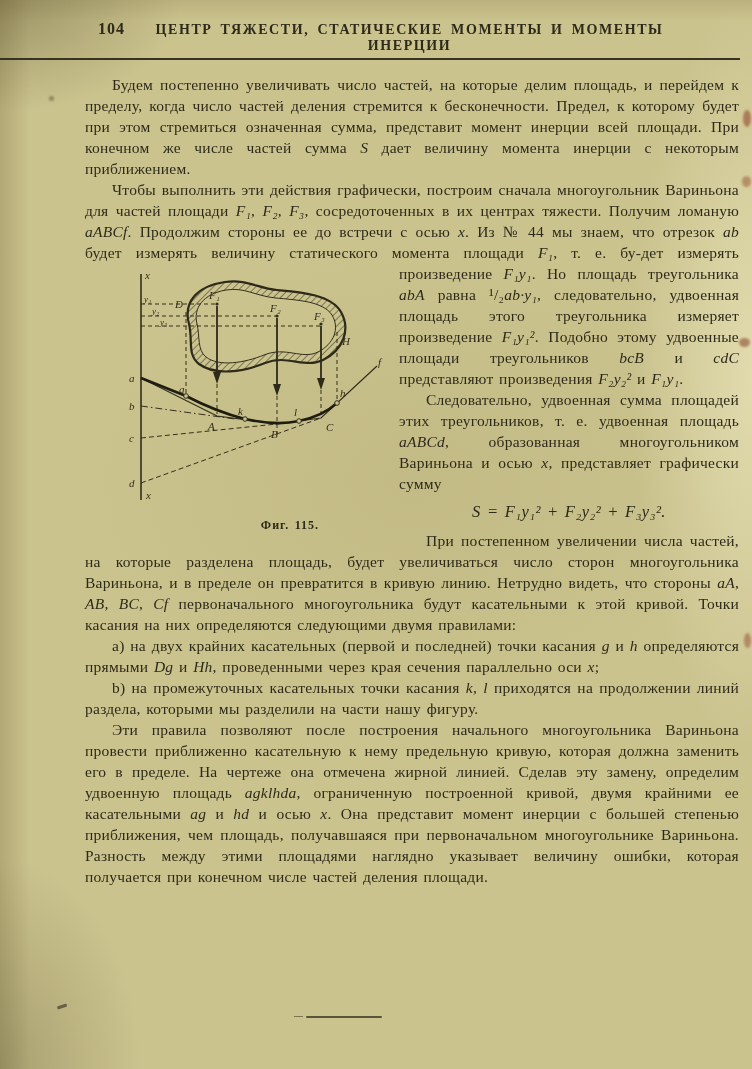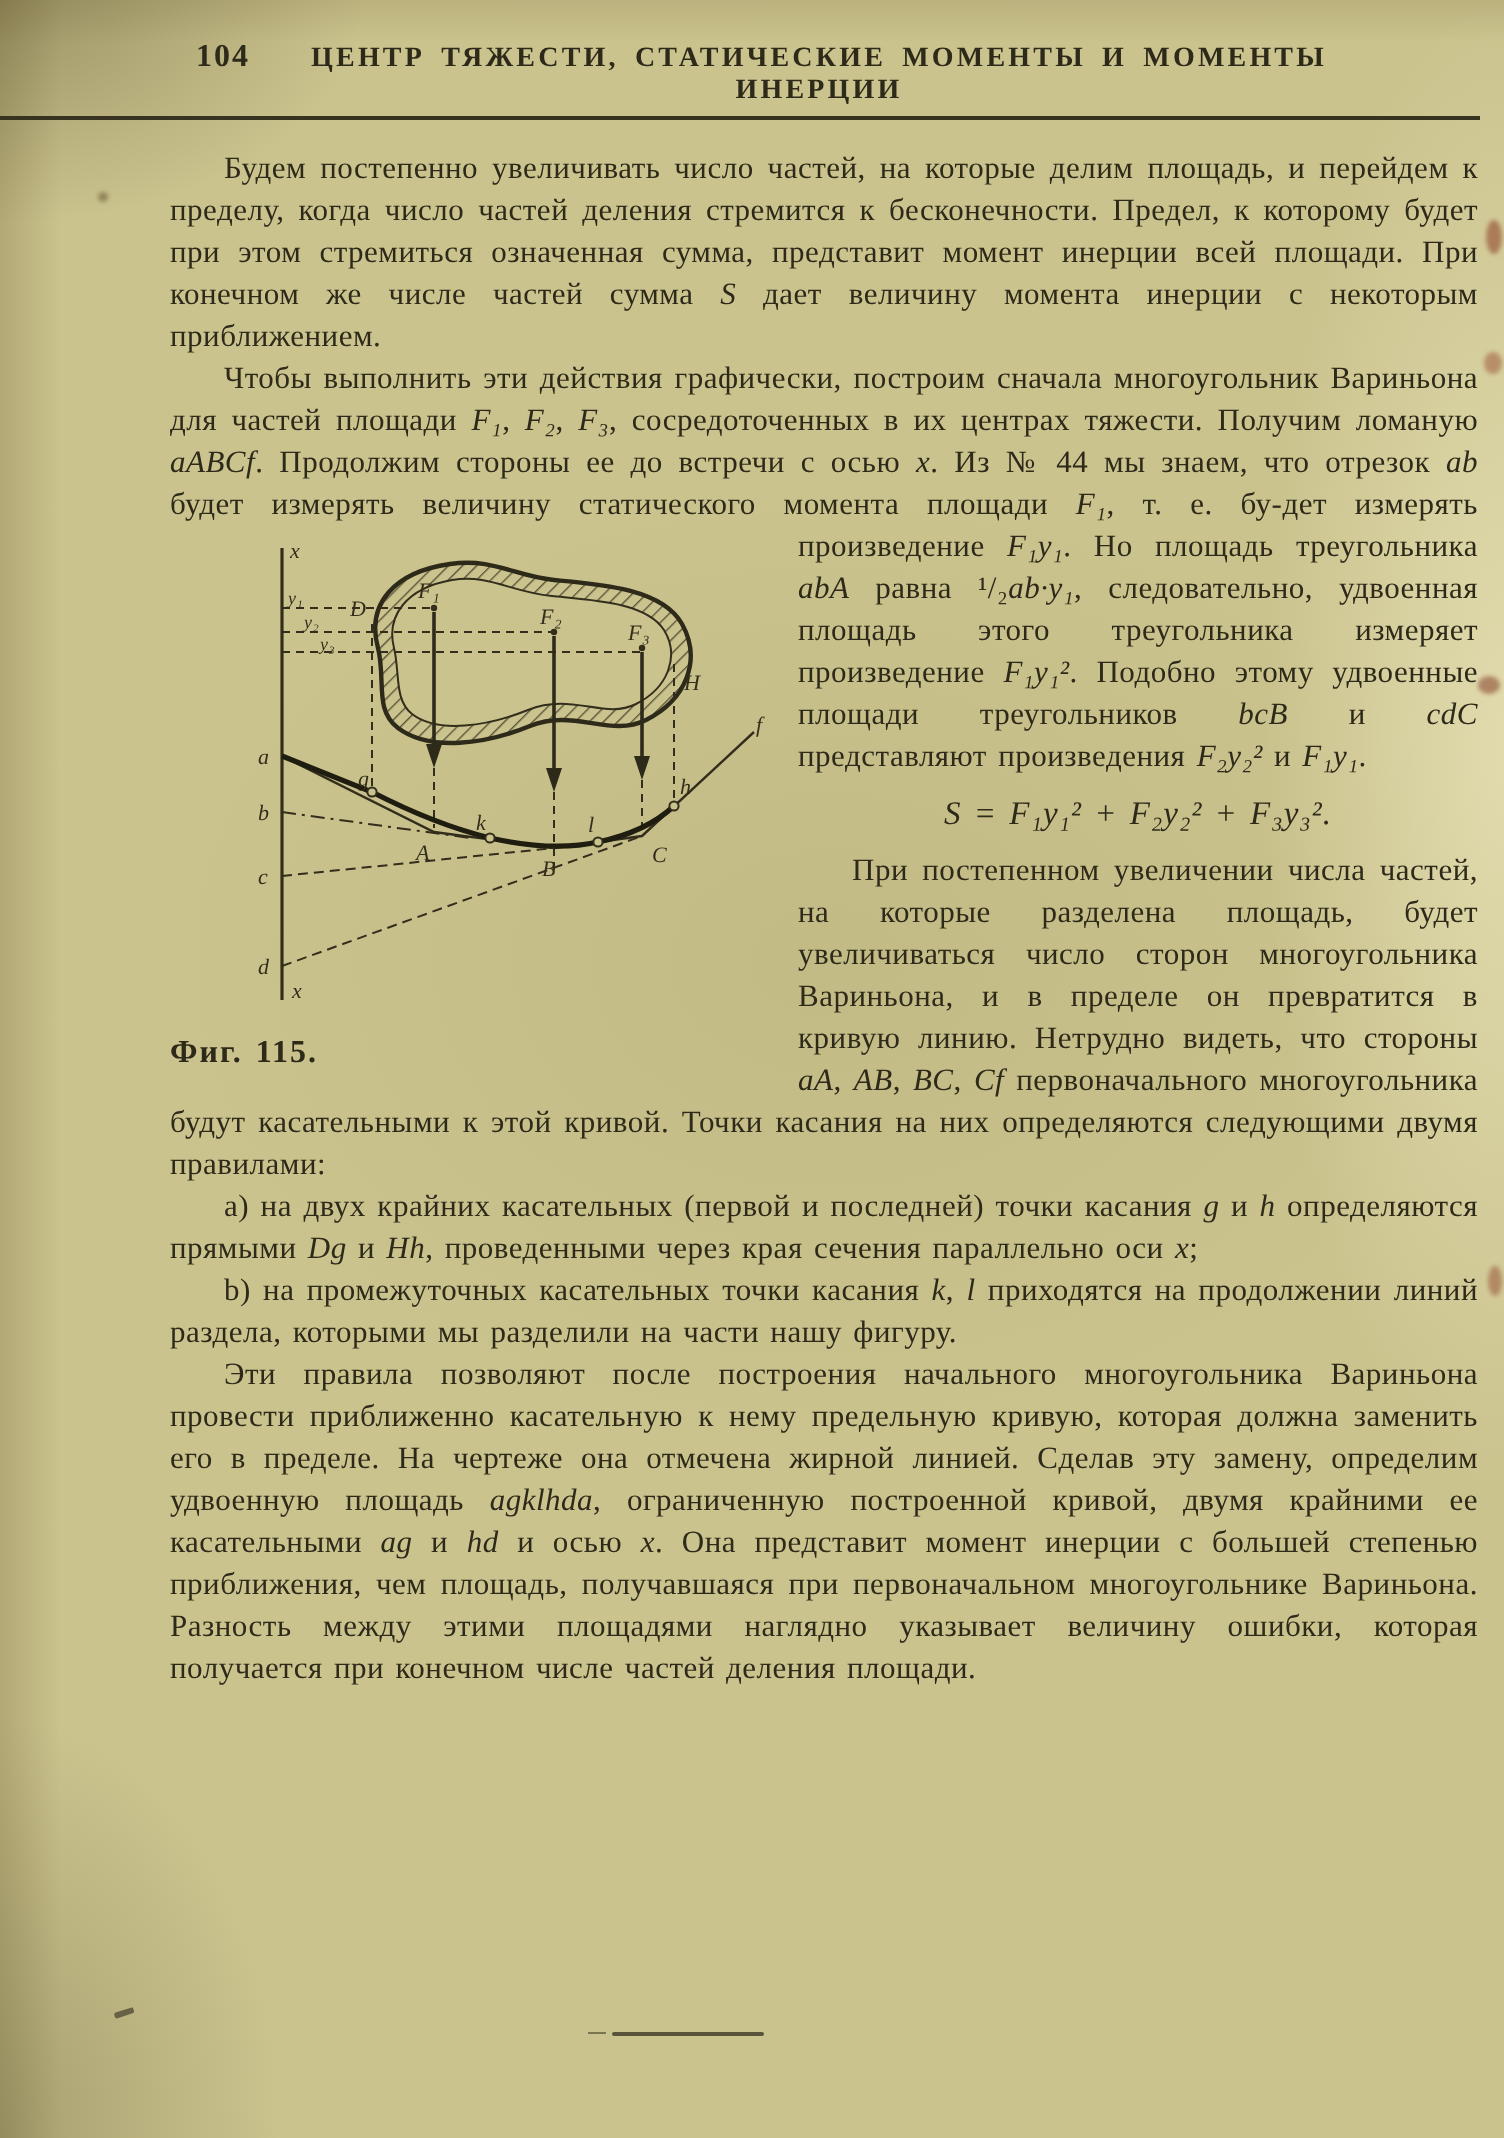--- a/index.html
+++ b/index.html
@@ -36,21 +36,21 @@
   }
   .textblock p{margin:0;text-indent:27px;}
   i{font-style:italic;}
   .figwrap{
     float:left;width:304px;height:268px;
     margin:3px 10px 2px 0;
     position:relative;
     text-indent:0;
   }
   .figcap{
-    display:block;text-align:left;font-weight:bold;font-size:16px;
+    display:block;text-align:right;font-weight:bold;font-size:12px;
     letter-spacing:1px;padding-right:70px;margin-top:2px;
   }
   .formula{
     text-align:center;font-style:italic;font-size:16.5px;
     margin:7px 0 8px 0;letter-spacing:.5px;
   }
   .divider{
     position:absolute;left:306px;top:1016px;width:76px;height:2px;
     background:#45402b;border-radius:2px;opacity:.85;
   }
@@ -149,20 +149,21 @@
         <text x="94" y="127" class="it">g</text>
         <text x="153" y="149" class="it">k</text>
         <text x="209" y="150" class="it">l</text>
         <text x="255" y="131" class="it">h</text>
         <text x="123" y="164" class="it">A</text>
         <text x="186" y="172" class="it">B</text>
         <text x="241" y="165" class="it">C</text>
         <text x="293" y="100" class="it">f</text>
       </svg><span class="figcap">Фиг. 115.</span></span><span>дет измерять произведение <i>F₁y₁</i>. Но площадь треугольника <i>abA</i> равна ¹/₂<i>ab·y₁</i>, следовательно, удвоенная площадь этого треугольника измеряет произведение <i>F₁y₁²</i>. Подобно этому удвоенные площади треугольников <i>bcB</i> и <i>cdC</i> представляют произведения <i>F₂y₂²</i> и <i>F₁y₁</i>.</span></p>
 
+    <p>Следовательно, удвоенная сумма площадей этих треугольников, т. е. удвоенная площадь <i>aABCd</i>, образованная многоугольником Вариньона и осью <i>x</i>, представляет графически сумму</p>
 
     <div class="formula">S = F₁y₁² + F₂y₂² + F₃y₃².</div>
 
 
     <p>При постепенном увеличении числа частей, на которые разделена площадь, будет увеличиваться число сторон многоугольника Вариньона, и в пределе он превратится в кривую линию. Нетрудно видеть, что стороны <i>aA</i>, <i>AB</i>, <i>BC</i>, <i>Cf</i> первоначального многоугольника будут касательными к этой кривой. Точки касания на них определяются следующими двумя правилами:</p>
 
     <p>а) на двух крайних касательных (первой и последней) точки касания <i>g</i> и <i>h</i> определяются прямыми <i>Dg</i> и <i>Hh</i>, проведенными через края сечения параллельно оси <i>x</i>;</p>
 
     <p>b) на промежуточных касательных точки касания <i>k</i>, <i>l</i> приходятся на продолжении линий раздела, которыми мы разделили на части нашу фигуру.</p>
 

